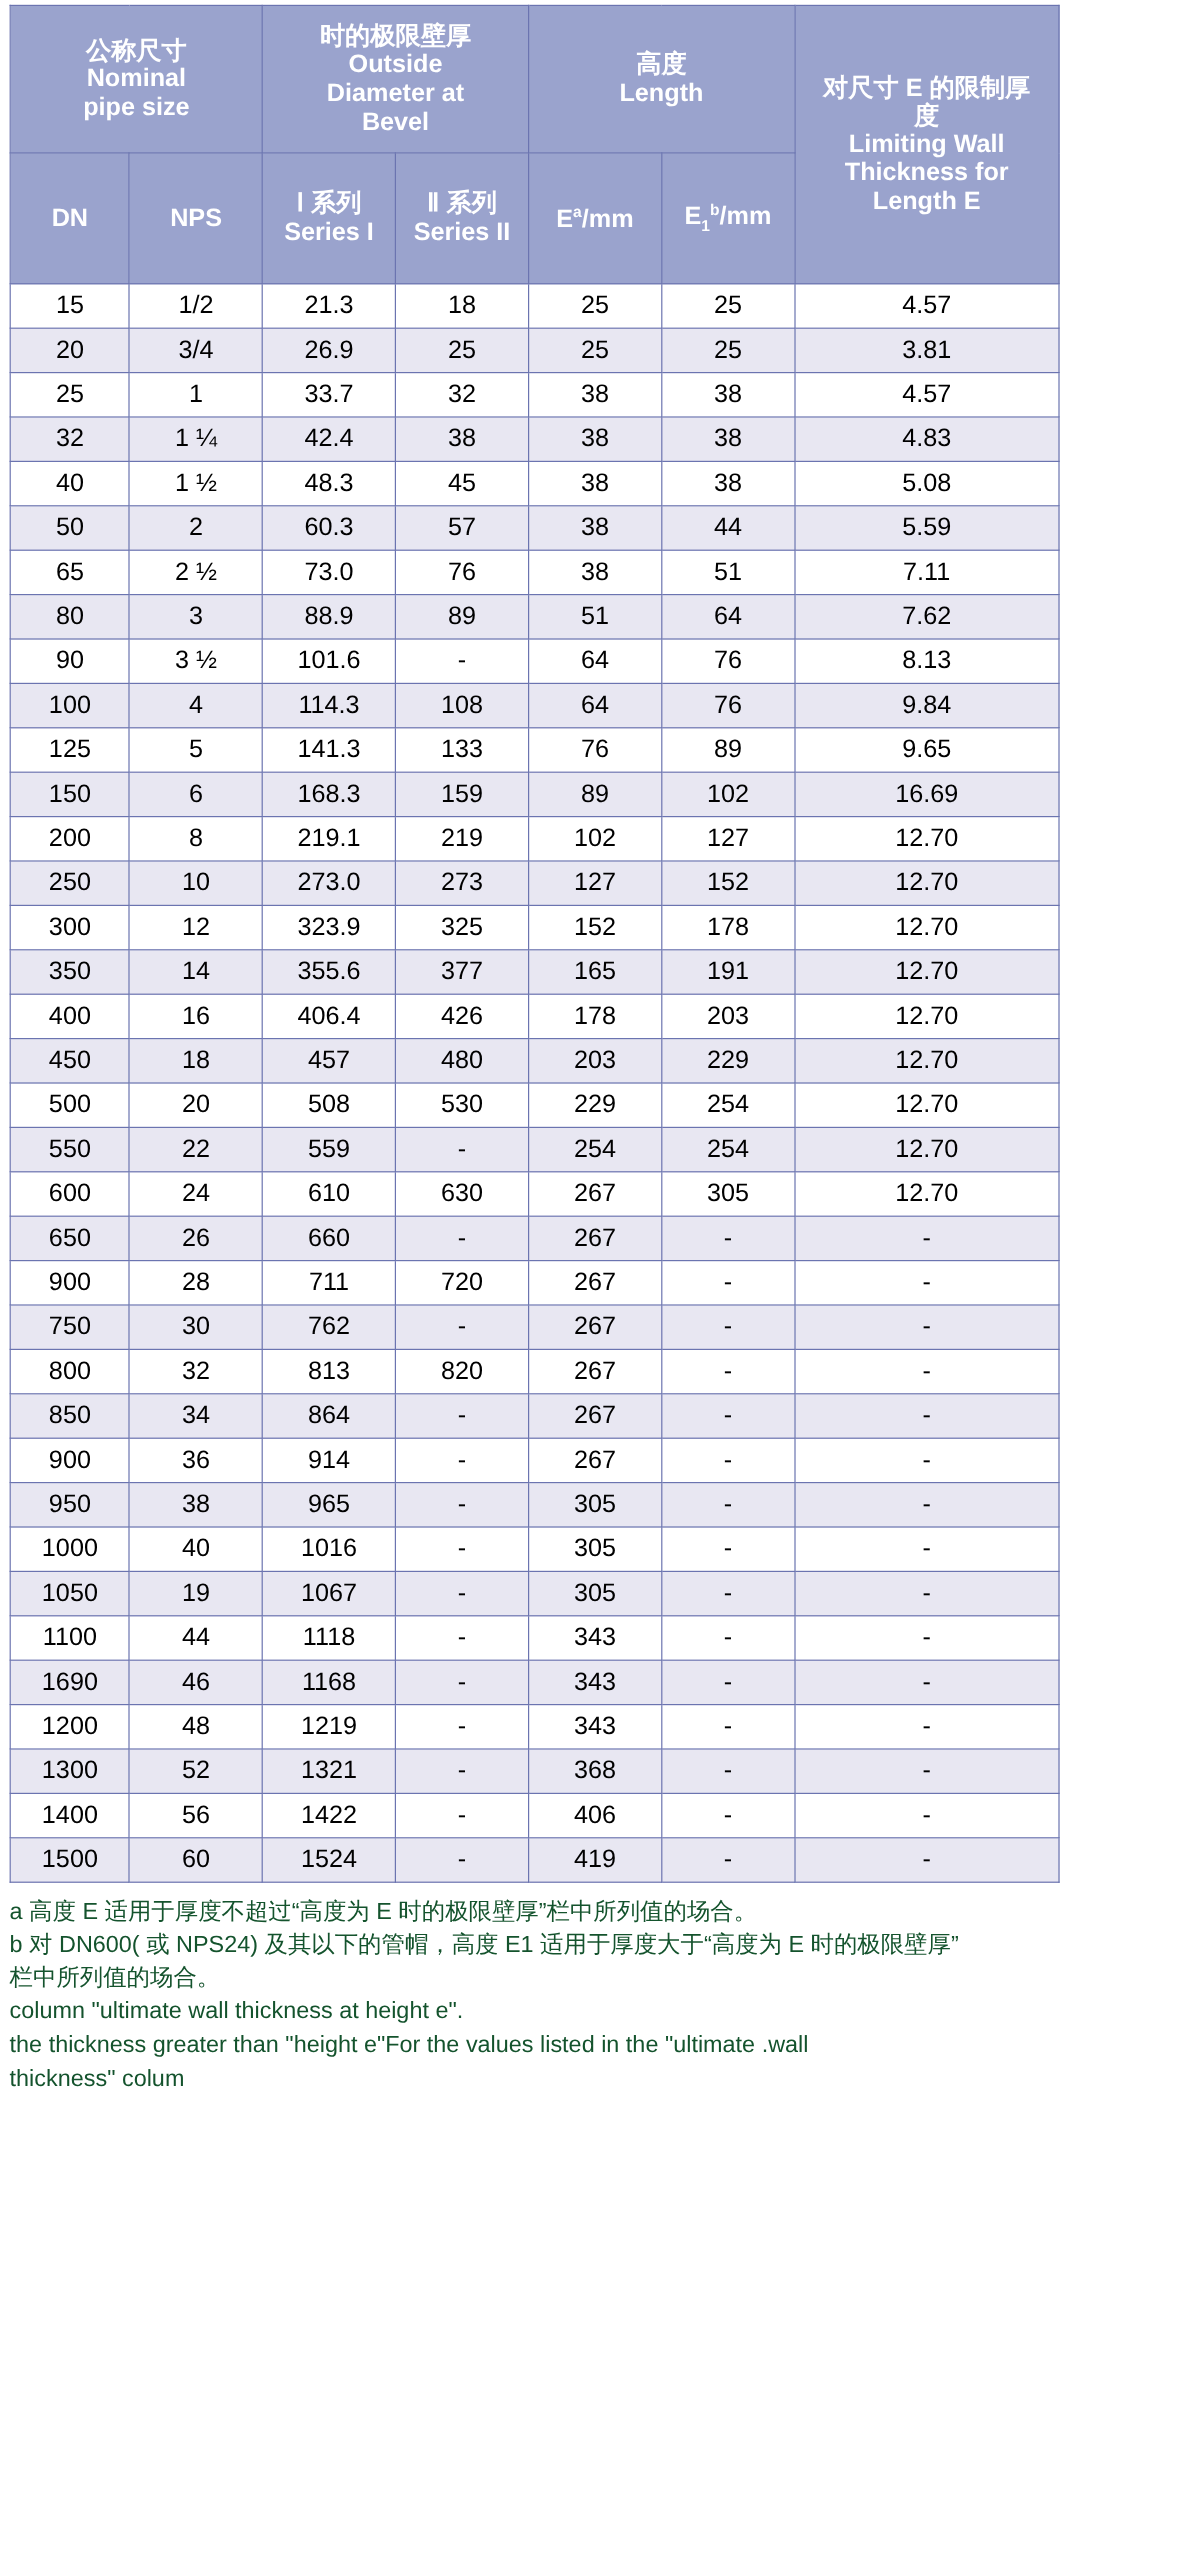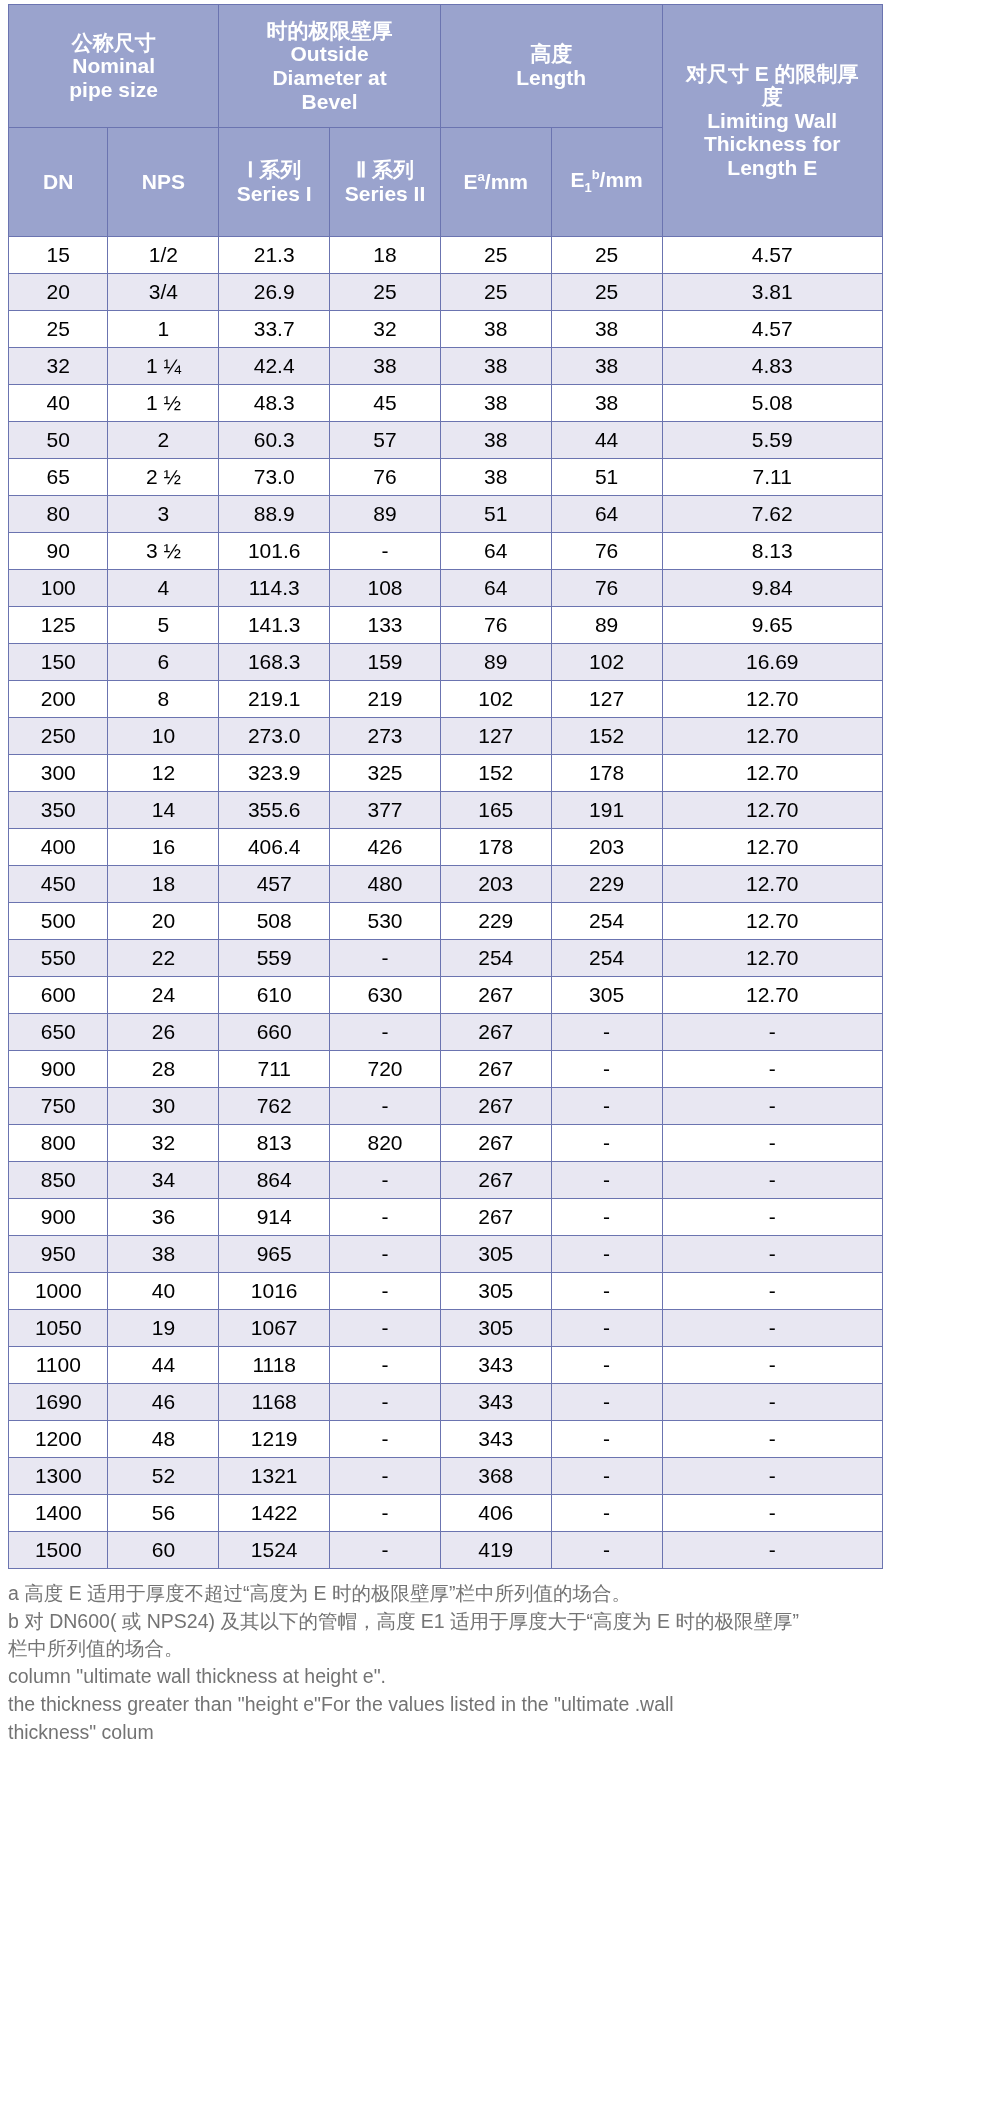--- a/index.html
+++ b/index.html
@@ -55,21 +55,21 @@
     vertical-align: sub;
   }
   .sup {
     font-size: 13px;
     vertical-align: super;
   }
   .notes {
     margin-top: 12px;
     font-size: 19px;
     line-height: 1.32;
-    color: #737373;
+    color: #14532d;
   }
   .notes p {
     margin: 0 0 2px 0;
   }
   .cn-note {
     font-size: 19.5px;
   }
   .en-note {
     font-size: 19.5px;
   }

